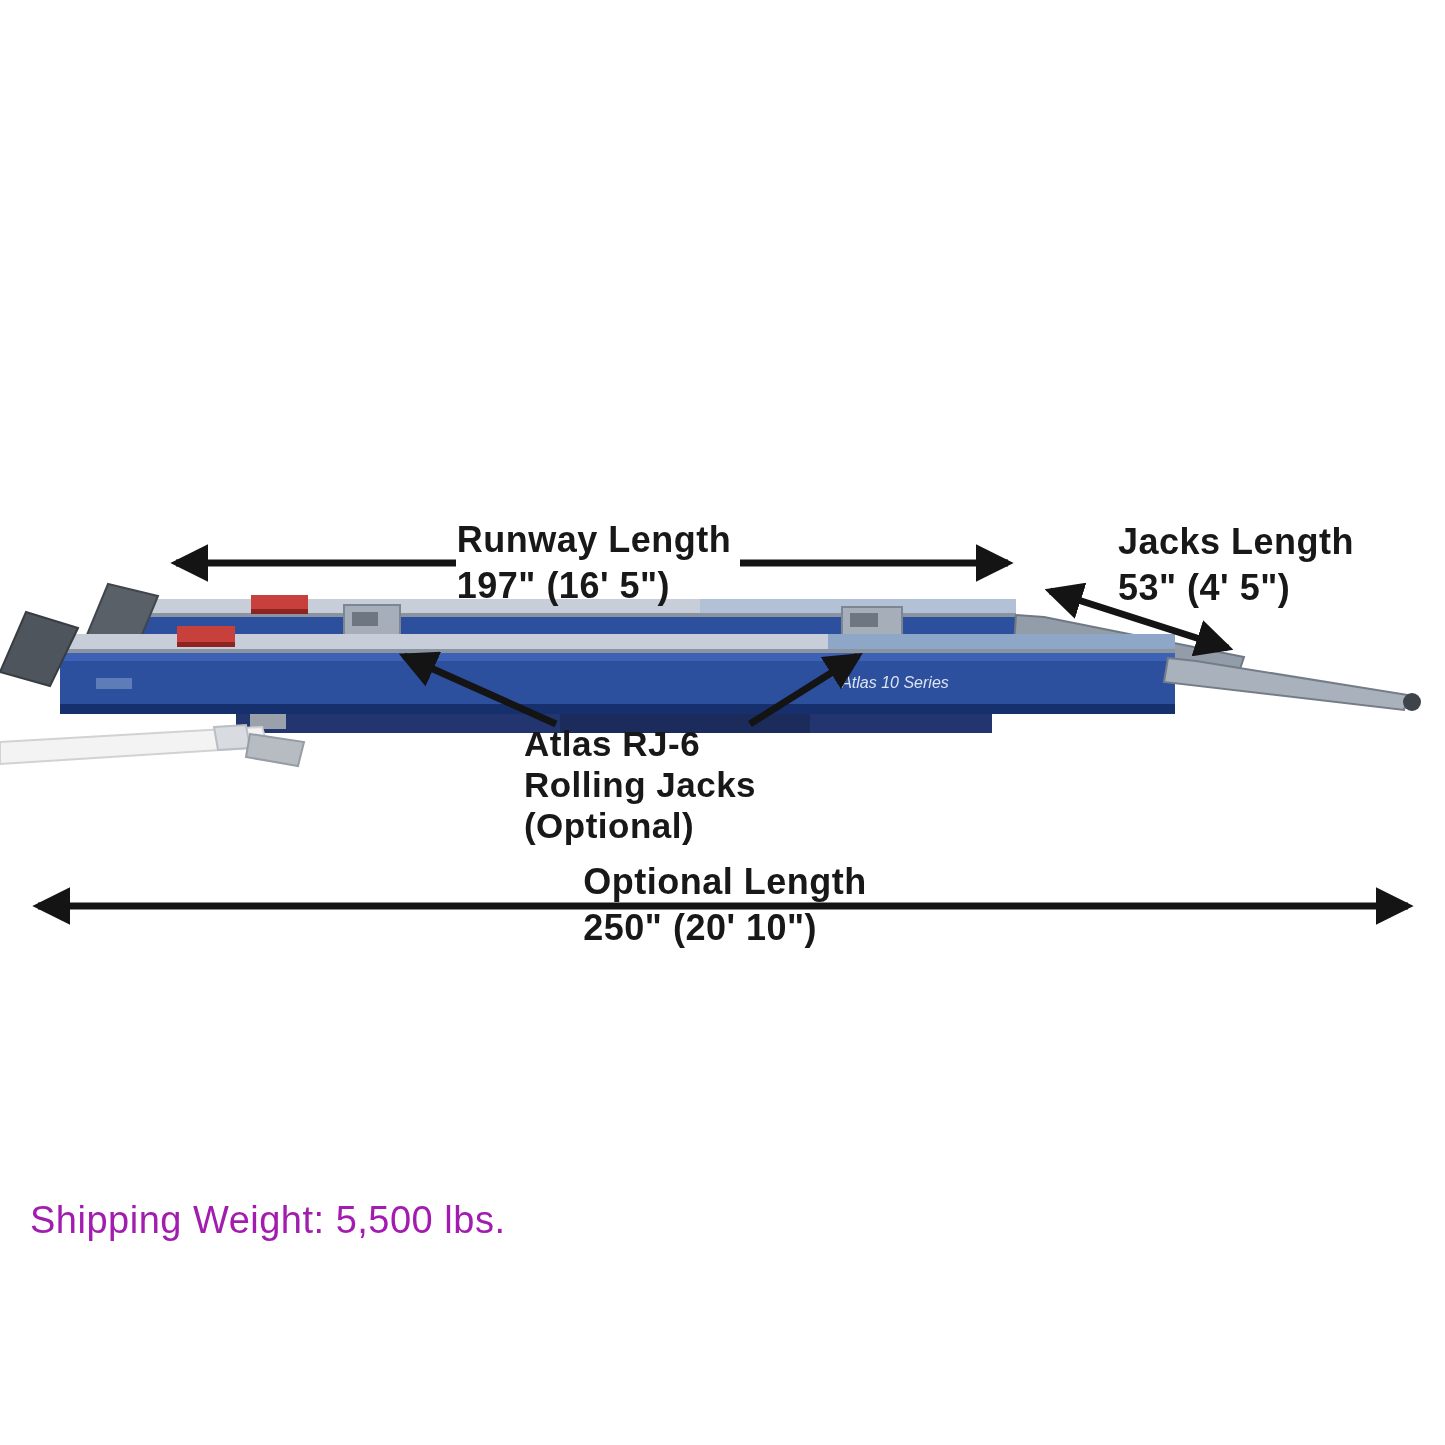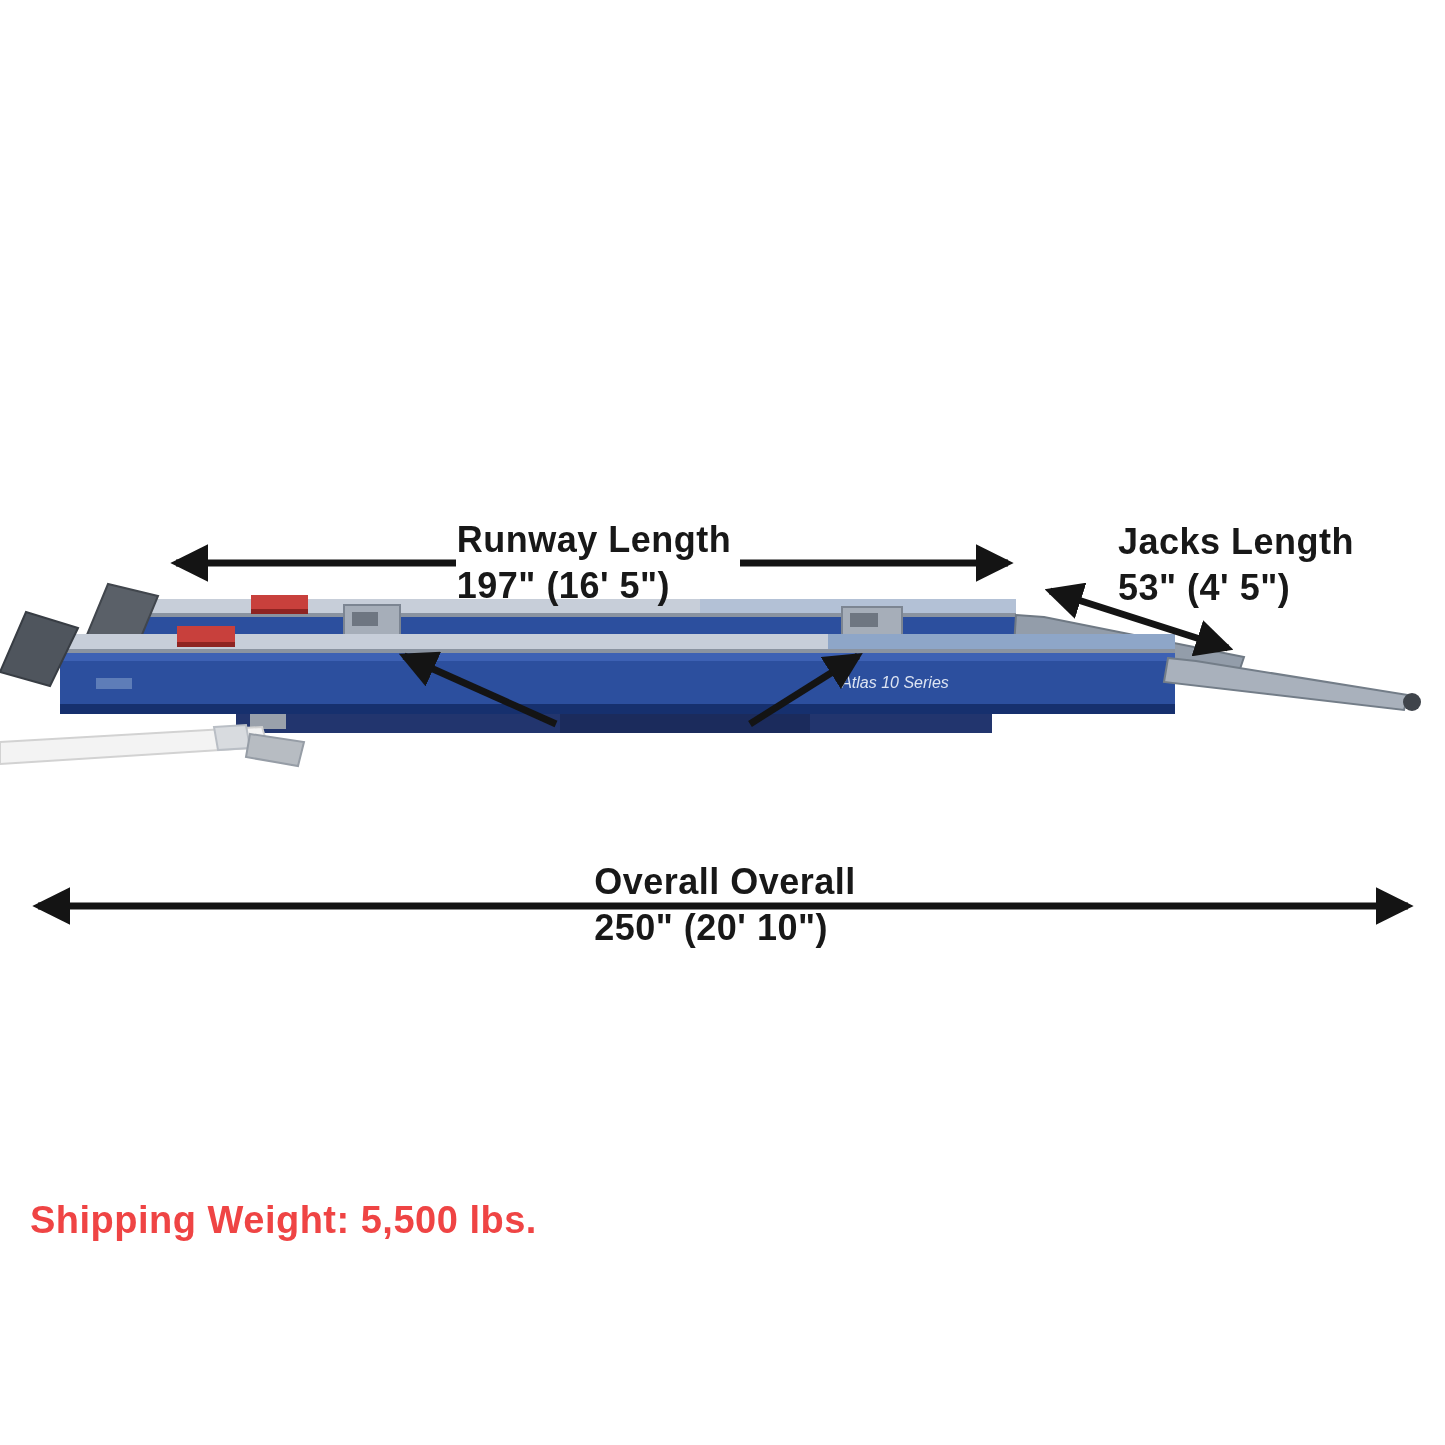--- a/index.html
+++ b/index.html
@@ -20,24 +20,24 @@
     color:#181818;
     white-space:nowrap;
     letter-spacing:0.5px;
   }
   .label .row{font-size:36px;line-height:36px;}
   .label .row + .row{margin-top:10px;}
   .label.jacks .row{font-size:35px;line-height:35px;}
   .label.jacks .row + .row{margin-top:6px;}
   .footer-text{
     position:absolute;
-    font-weight:700;
+    font-weight:400;
     font-size:38px;
     line-height:40px;
-    color:#ef4444;
+    color:#a21caf;
     white-space:nowrap;
     letter-spacing:0.5px;
   }
 </style>
 </head>
 <body>
 
 <div class="canvas">
 
   <svg class="scene" viewBox="0 0 1445 1445" width="1445" height="1445">
@@ -126,22 +126,27 @@
   <div class="label" style="left:594px;top:522px;">
     <div class="row">Runway Length</div>
     <div class="row">197" (16' 5")</div>
   </div>
 
   <div class="label" style="left:1236px;top:524px;">
     <div class="row">Jacks Length</div>
     <div class="row">53" (4' 5")</div>
   </div>
 
+  <div class="label jacks" style="left:640px;top:726px;">
+    <div class="row">Atlas RJ-6</div>
+    <div class="row">Rolling Jacks</div>
+    <div class="row">(Optional)</div>
+  </div>
 
   <div class="label" style="left:725px;top:864px;">
-    <div class="row">Overall Overall</div>
+    <div class="row">Optional Length</div>
     <div class="row">250" (20' 10")</div>
   </div>
 
   <div class="footer-text" style="left:30px;top:1200px;">Shipping Weight: 5,500 lbs.</div>
 
 
 </div>
 
 </body></html>

